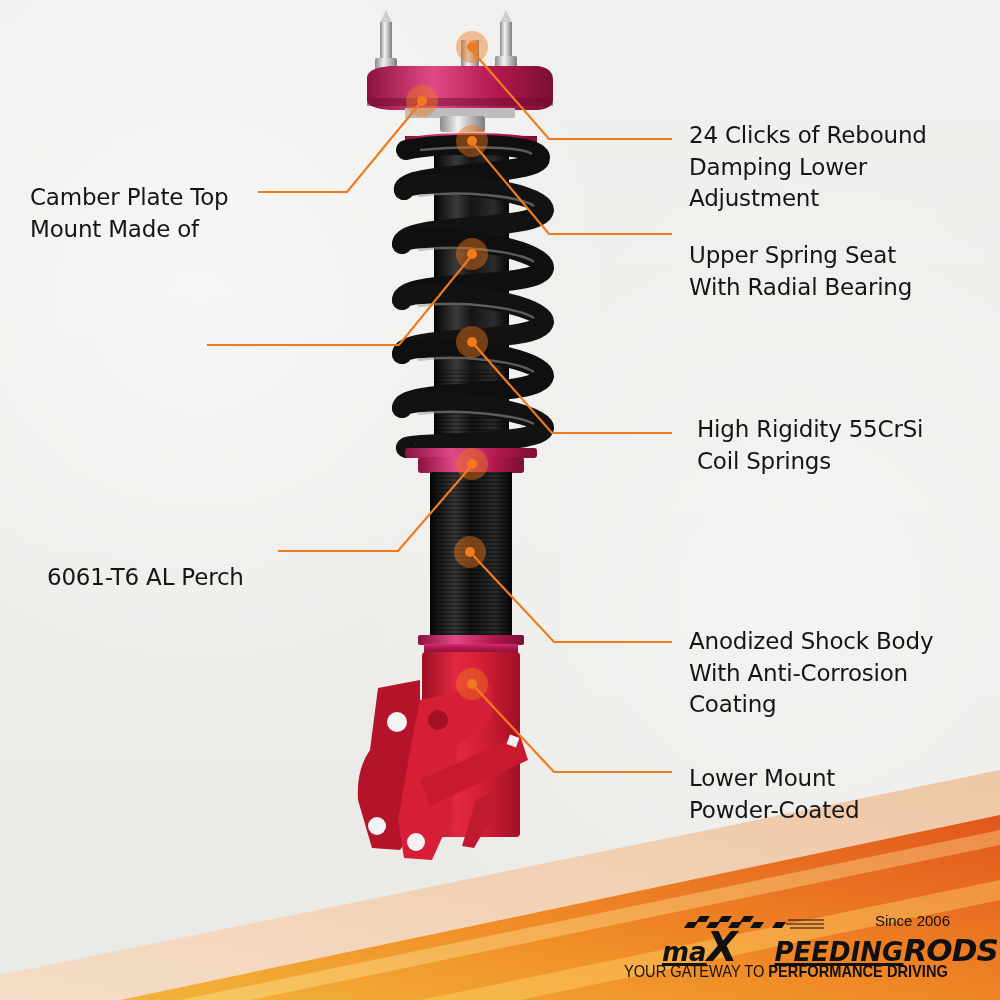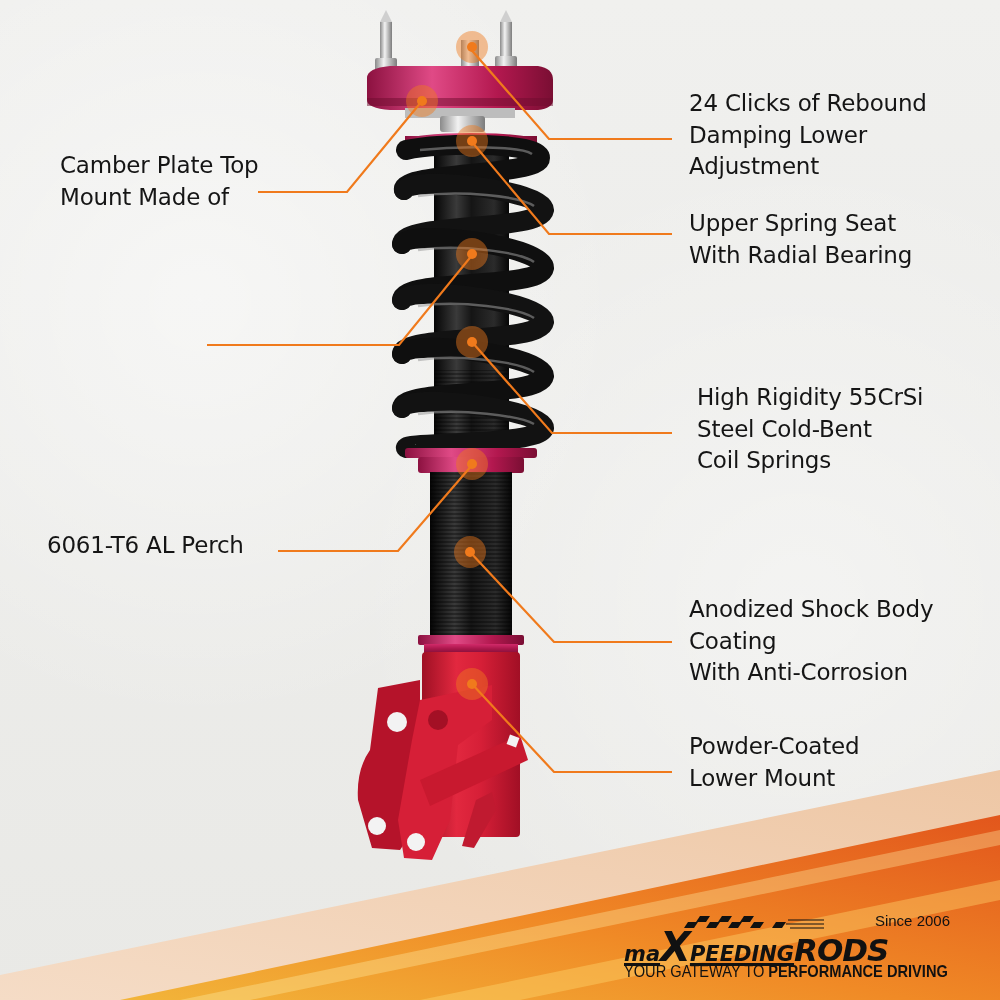--- a/index.html
+++ b/index.html
@@ -6,26 +6,26 @@
   body { width: 1000px; height: 1000px; overflow: hidden; position: relative;
          font-family: "DejaVu Sans", sans-serif; background: #ededeb; }
   .canvas { position: absolute; inset: 0; width: 1000px; height: 1000px; }
   .bg-texture { position: absolute; inset: 0;
     background:
       radial-gradient(circle at 20% 30%, rgba(255,255,255,0.5) 0, rgba(255,255,255,0) 40%),
       radial-gradient(circle at 80% 60%, rgba(255,255,255,0.4) 0, rgba(255,255,255,0) 45%),
       linear-gradient(180deg, #f0f0ee 0%, #e9e9e6 100%); }
   svg.art { position: absolute; left: 0; top: 0; }
   .label { position: absolute; color: #151515; font-size: 23px; line-height: 31.5px;
-           font-family: "DejaVu Sans", sans-serif; letter-spacing: -0.2px; white-space: nowrap; }
+           font-family: "DejaVu Sans", sans-serif; letter-spacing: -0.2px; white-space: nowrap; margin-top: 32px; }
   .label span { display: block; }
   .logo { position: absolute; left: 620px; top: 912px; width: 330px; height: 72px; }
   .logo-main { position: absolute; left: 4px; top: 12px; font-family: "DejaVu Sans", sans-serif;
     font-weight: bold; font-style: italic; font-size: 31px; letter-spacing: -1px; color: #111; white-space: nowrap; }
-  .logo-main .small { font-size: 21px; letter-spacing: 0; text-decoration: underline; text-decoration-thickness: 3px; }
+  .logo-main .small { font-size: 26px; letter-spacing: 0; text-decoration: underline; text-decoration-thickness: 3px; margin-left: 38px; }
   .logo-since { position: absolute; right: 0px; top: 0px; font-family: "Liberation Sans", sans-serif;
     font-size: 15px; color: #111; white-space: nowrap; }
   .logo-tag { position: absolute; left: 4px; top: 50px; font-family: "Liberation Sans", sans-serif;
     font-size: 17px; color: #111; white-space: nowrap; letter-spacing: 0; transform: scaleX(0.86); transform-origin: left; }
   .logo-tag b { font-weight: bold; }
 </style>
 </head>
 <body>
 
 <div class="canvas">
@@ -188,50 +188,49 @@
           <circle cx="470" cy="552" r="16" fill="#f07a1c" opacity="0.45"></circle>
           <circle cx="470" cy="552" r="5" fill="#f07a1c"></circle>
         </g>
       <g>
           <circle cx="472" cy="684" r="16" fill="#f07a1c" opacity="0.45"></circle>
           <circle cx="472" cy="684" r="5" fill="#f07a1c"></circle>
         </g>
     </g>
   </svg>
 
-  <div class="label" style="left:60px; top:150px;">
+  <div class="label" style="left:30px; top:150px;">
     <span>Camber Plate Top</span>
     <span>Mount Made of</span>
   </div>
   <div class="label" style="left:47px; top:530px;text-align:center;">
     <span>6061-T6 AL Perch</span>
   </div>
 
   <div class="label" style="left:689px; top:88px;">
     <span>24 Clicks of Rebound</span>
     <span>Damping Lower</span>
     <span>Adjustment</span>
   </div>
   <div class="label" style="left:689px; top:208px;">
     <span>Upper Spring Seat</span>
     <span>With Radial Bearing</span>
   </div>
   <div class="label" style="left:697px; top:382px;">
     <span>High Rigidity 55CrSi</span>
-    <span>Steel Cold-Bent</span>
     <span>Coil Springs</span>
   </div>
   <div class="label" style="left:689px; top:594px;">
     <span>Anodized Shock Body</span>
+    <span>With Anti-Corrosion</span>
     <span>Coating</span>
-    <span>With Anti-Corrosion</span>
   </div>
   <div class="label" style="left:689px; top:731px;">
+    <span>Lower Mount</span>
     <span>Powder-Coated</span>
-    <span>Lower Mount</span>
   </div>
 
   <div class="logo">
     <svg width="150" height="20" style="position:absolute; left:56px; top:2px;">
       <g fill="#111">
         <polygon points="8,14 18,14 22,8 12,8"></polygon>
         <polygon points="30,14 40,14 44,8 34,8"></polygon>
         <polygon points="52,14 62,14 66,8 56,8"></polygon>
         <polygon points="74,14 84,14 88,8 78,8"></polygon>
         <polygon points="96,14 106,14 110,8 100,8"></polygon>

